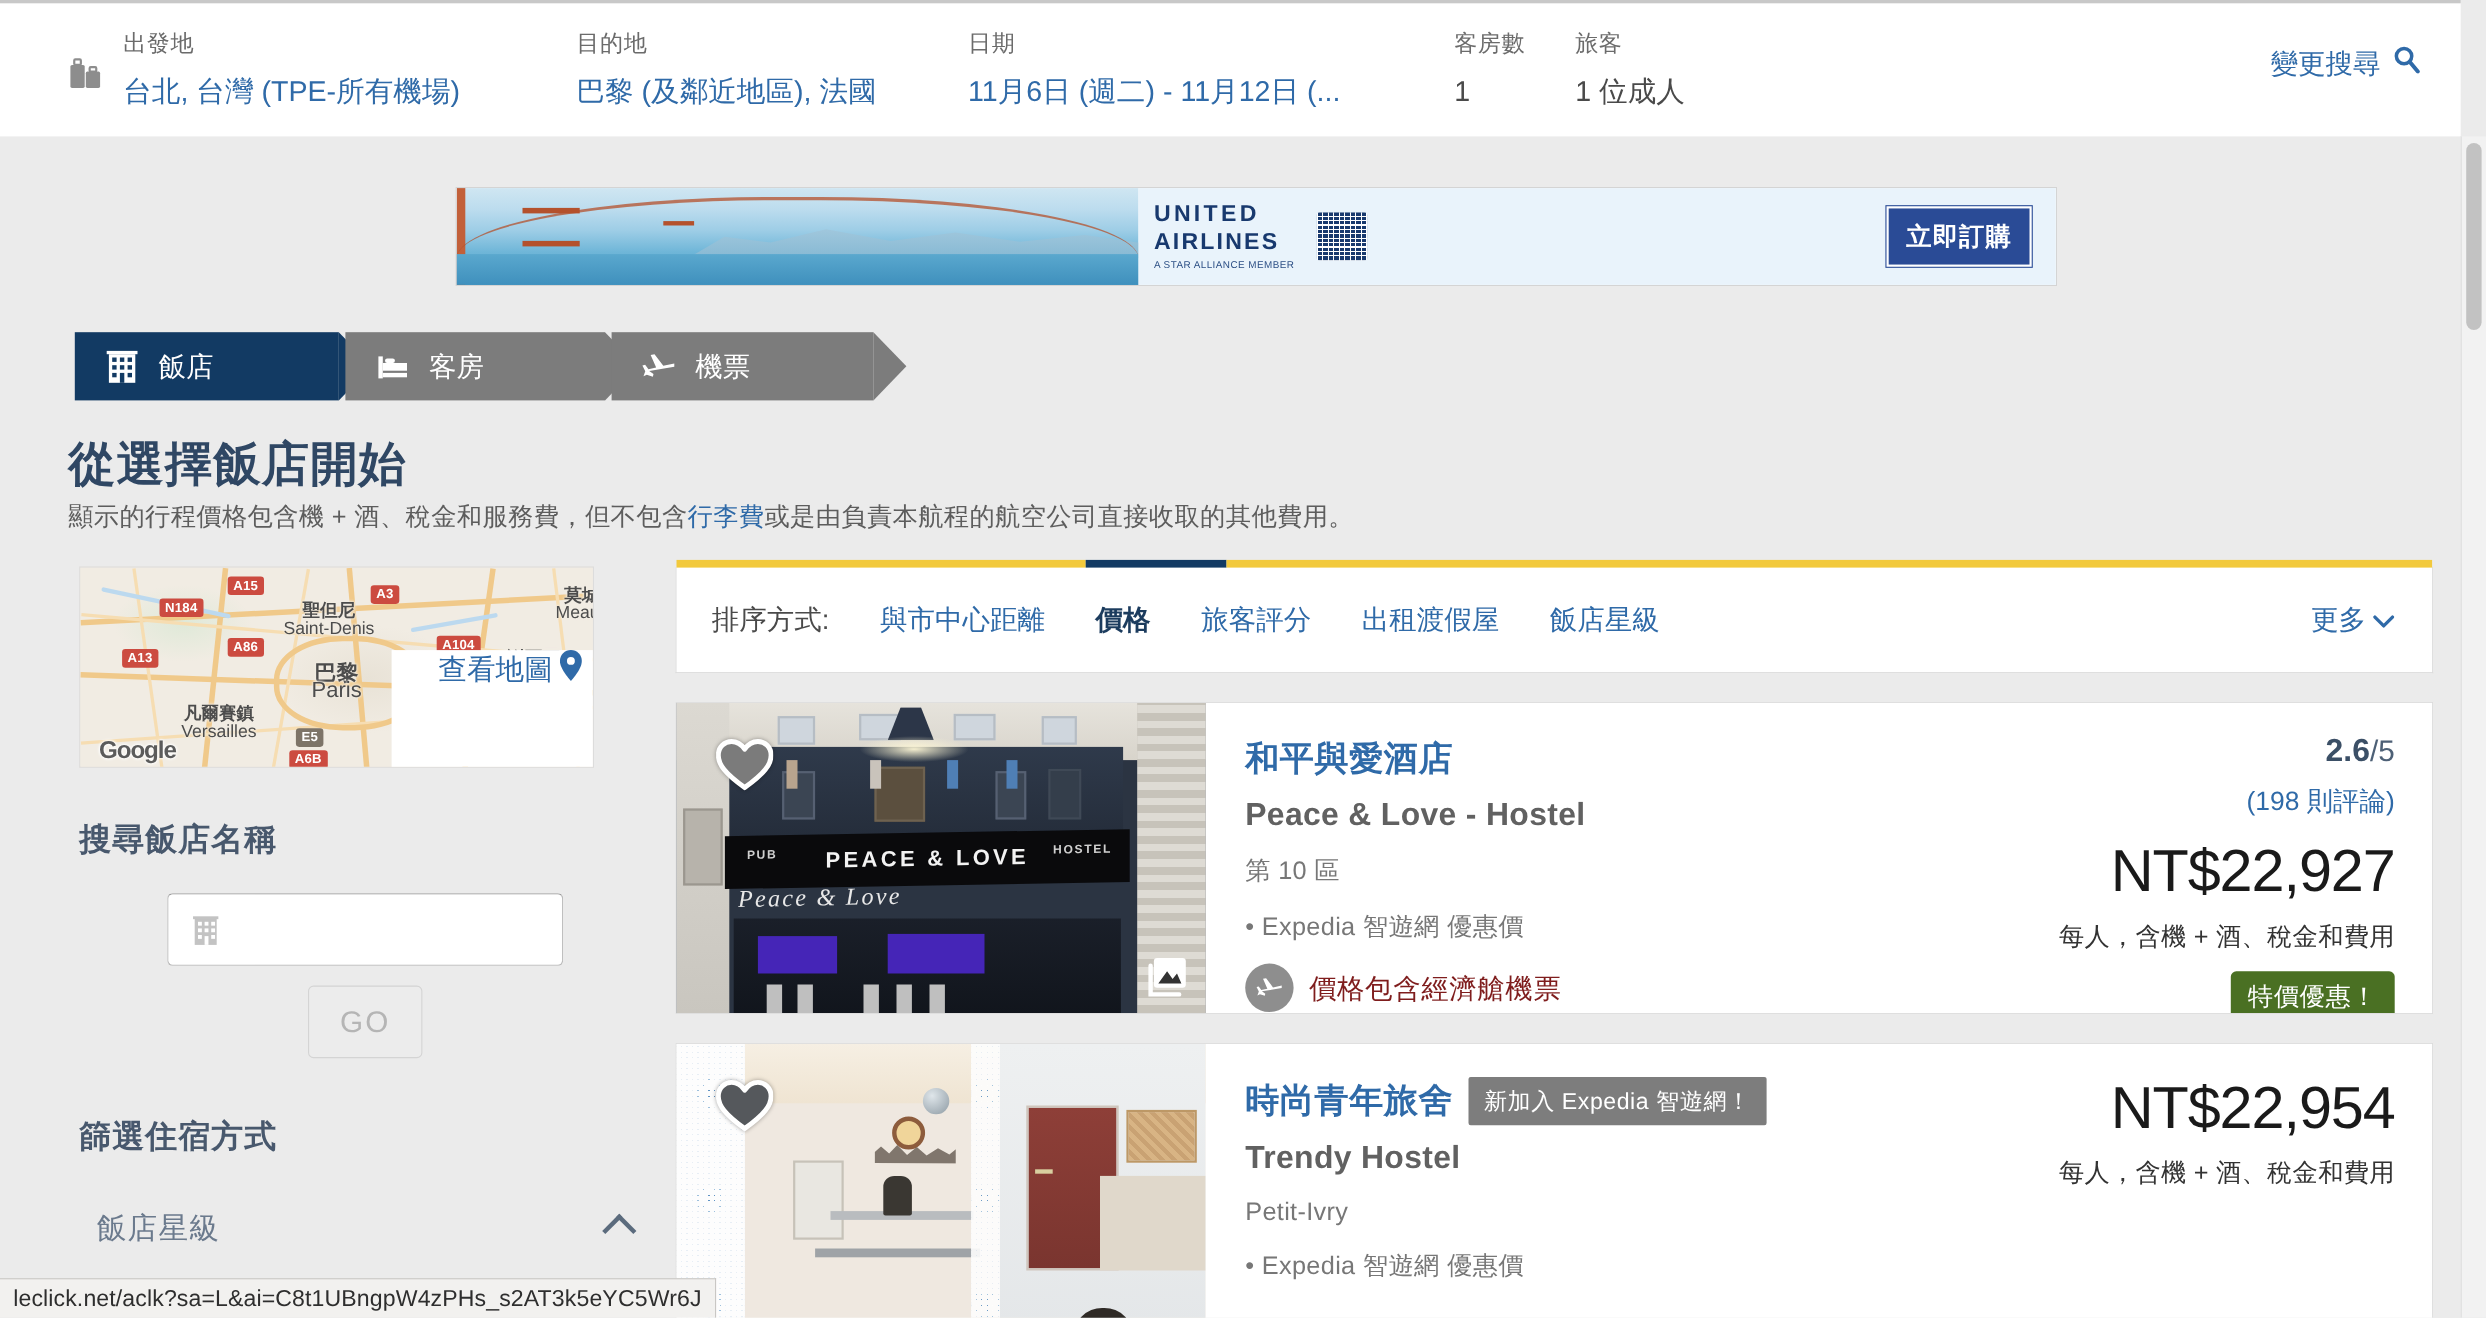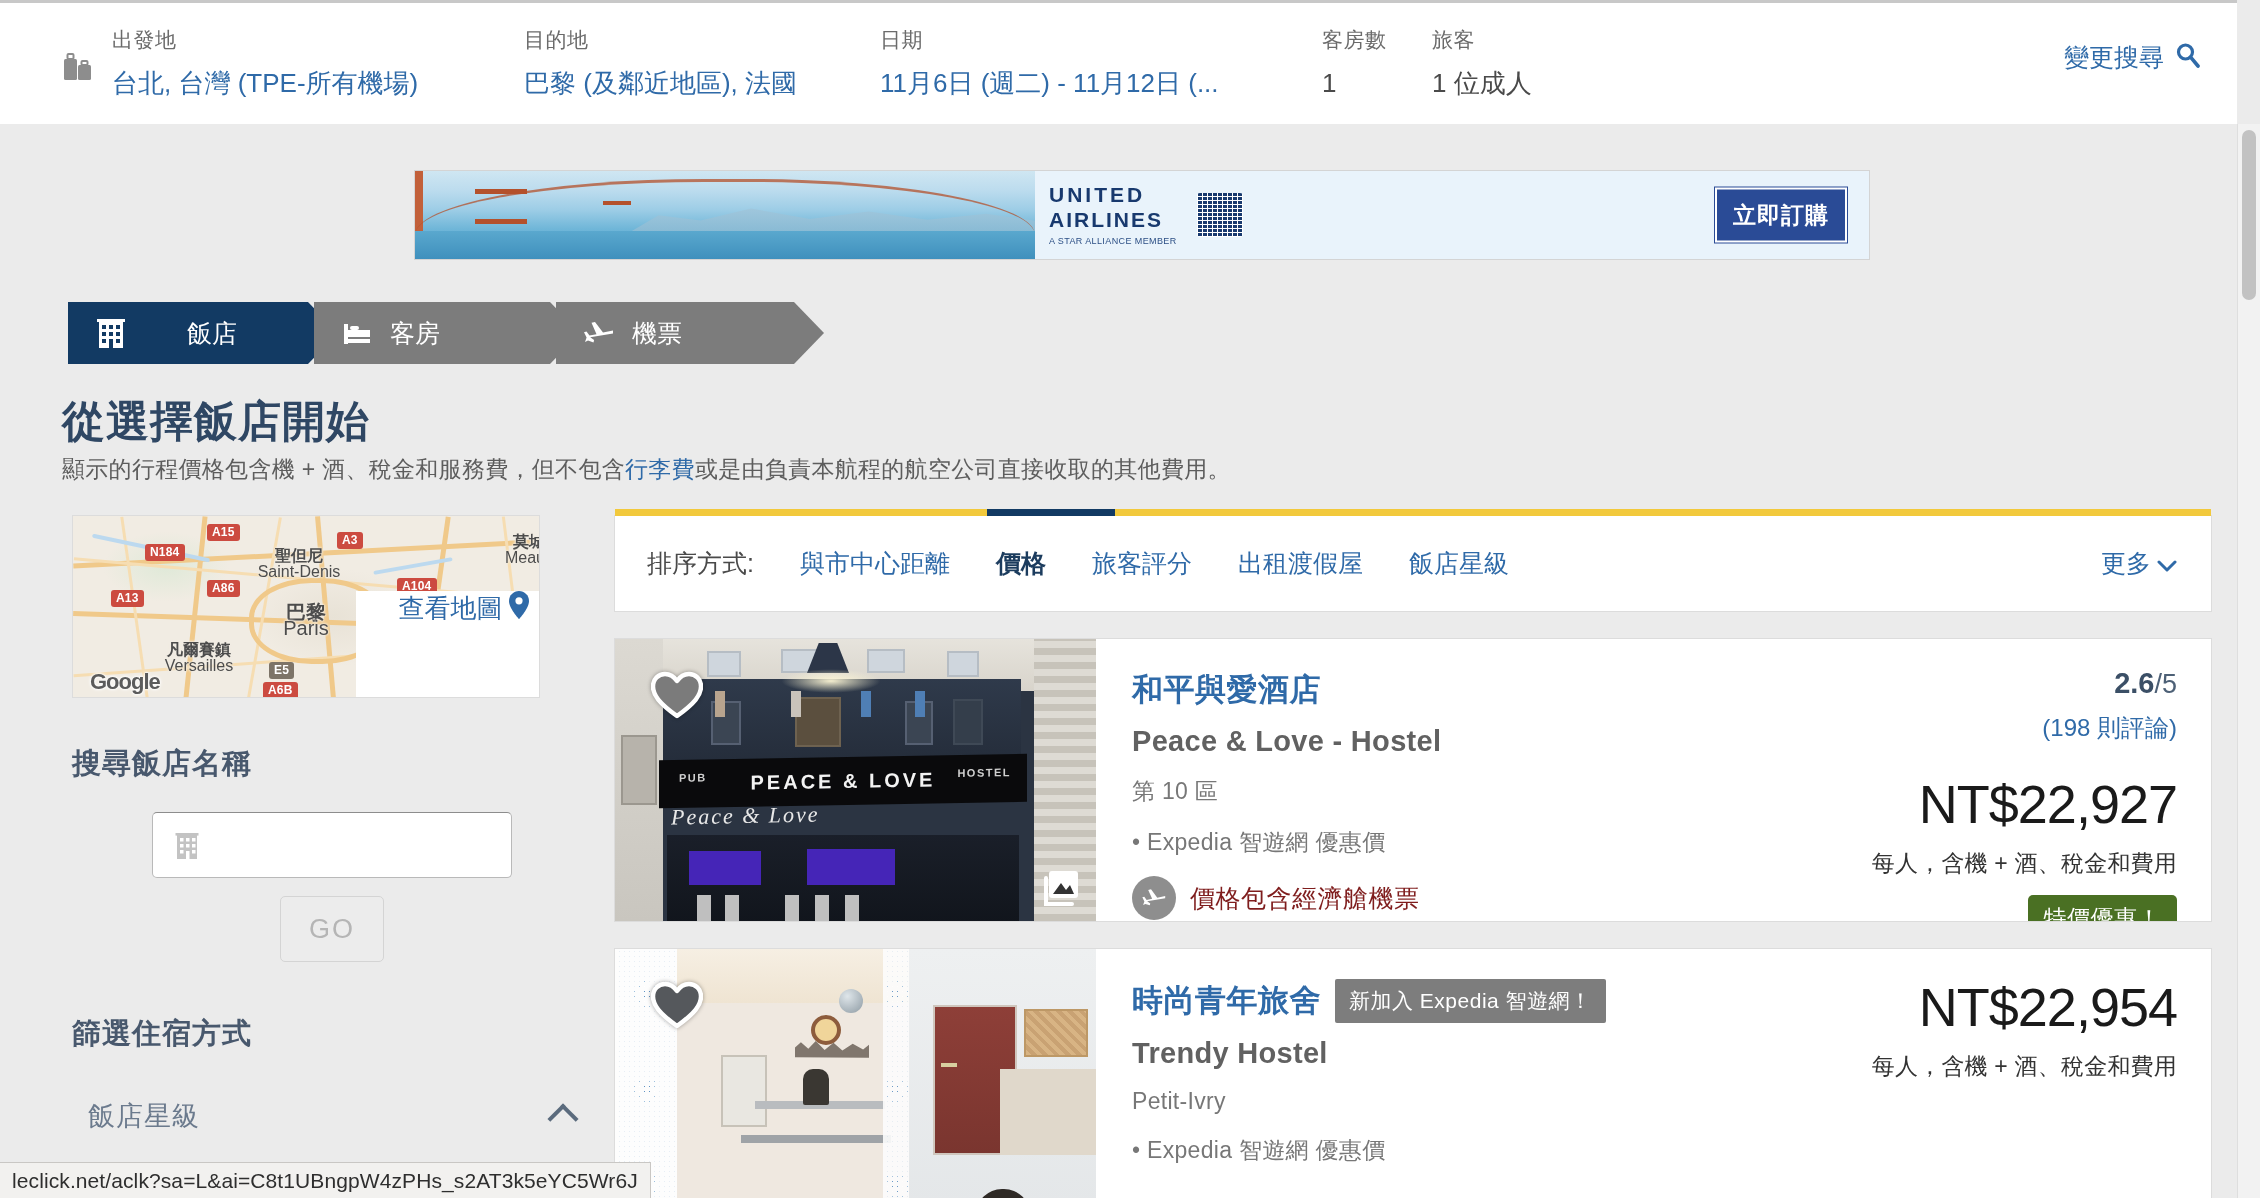--- a/index.html
+++ b/index.html
@@ -99,21 +99,21 @@
   .step {
     position: relative; height: 62px; display: flex; align-items: center;
     padding: 0 54px 0 26px; color: #fff; font-size: 25px; cursor: pointer;
     margin-right: 6px;
   }
   .step .arrow {
     position: absolute; right: -30px; top: 0; width: 0; height: 0;
     border-top: 31px solid transparent; border-bottom: 31px solid transparent;
     border-left: 30px solid currentColor;
   }
-  .step-hotel { background: #123a63; color: #fff; width: 240px; gap: 43px; }
+  .step-hotel { background: #123a63; color: #fff; width: 240px; }
   .step-hotel .arrow { color: #123a63; }
   .step-room  { background: #7c7c7c; width: 236px; }
   .step-room .arrow  { color: #7c7c7c; }
   .step-flight{ background: #7c7c7c; width: 238px; }
   .step-flight .arrow{ color: #7c7c7c; }
   .step .lbl { color: #fff; margin-left: 16px; white-space: nowrap; }
   .step-ico { width: 34px; height: 34px; flex: 0 0 34px; }
 
   
   .h1 {
@@ -275,21 +275,21 @@
     display: flex; align-items: center; justify-content: center; flex: 0 0 44px;
   }
   .hflight-t { font-size: 25px; color: #7f1d1d; letter-spacing: .5px; text-align: center; }
 
   .card-right {
     position: absolute; right: 34px; top: 28px; width: 440px; text-align: right;
   }
   .rating { font-size: 27px; color: #4d6076; }
   .rating b { font-weight: 700; font-size: 29px; color: #3b4f66; }
   .reviews { margin-top: 12px; font-size: 24px; color: #2f6aa8; cursor: pointer; }
-  .price { margin-top: 30px; font-size: 54px; color: #1a1a1a; letter-spacing: -1px; line-height: 60px; }
+  .price { margin-top: 18px; font-size: 54px; color: #1a1a1a; letter-spacing: -1px; line-height: 60px; }
   .price-note { margin-top: 14px; font-size: 23px; color: #333; letter-spacing: .2px; }
   .deal-badge {
     display: inline-block; margin-top: 16px; background: #4a7023; color: #fff;
     font-size: 23px; padding: 8px 16px; border-radius: 5px; letter-spacing: .5px;
   }
 
   
   .ph2 { position: absolute; inset: 0; background: #efe8e0; }
   .tile-col {
     position: absolute; top: 0; height: 100%; width: 62px;

